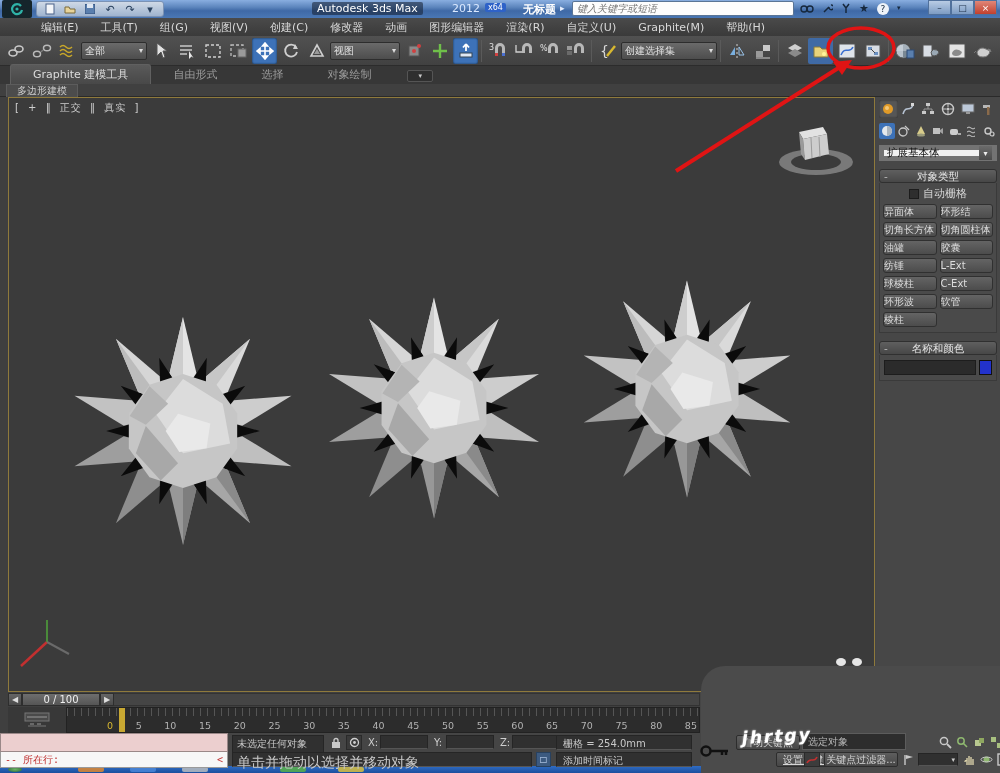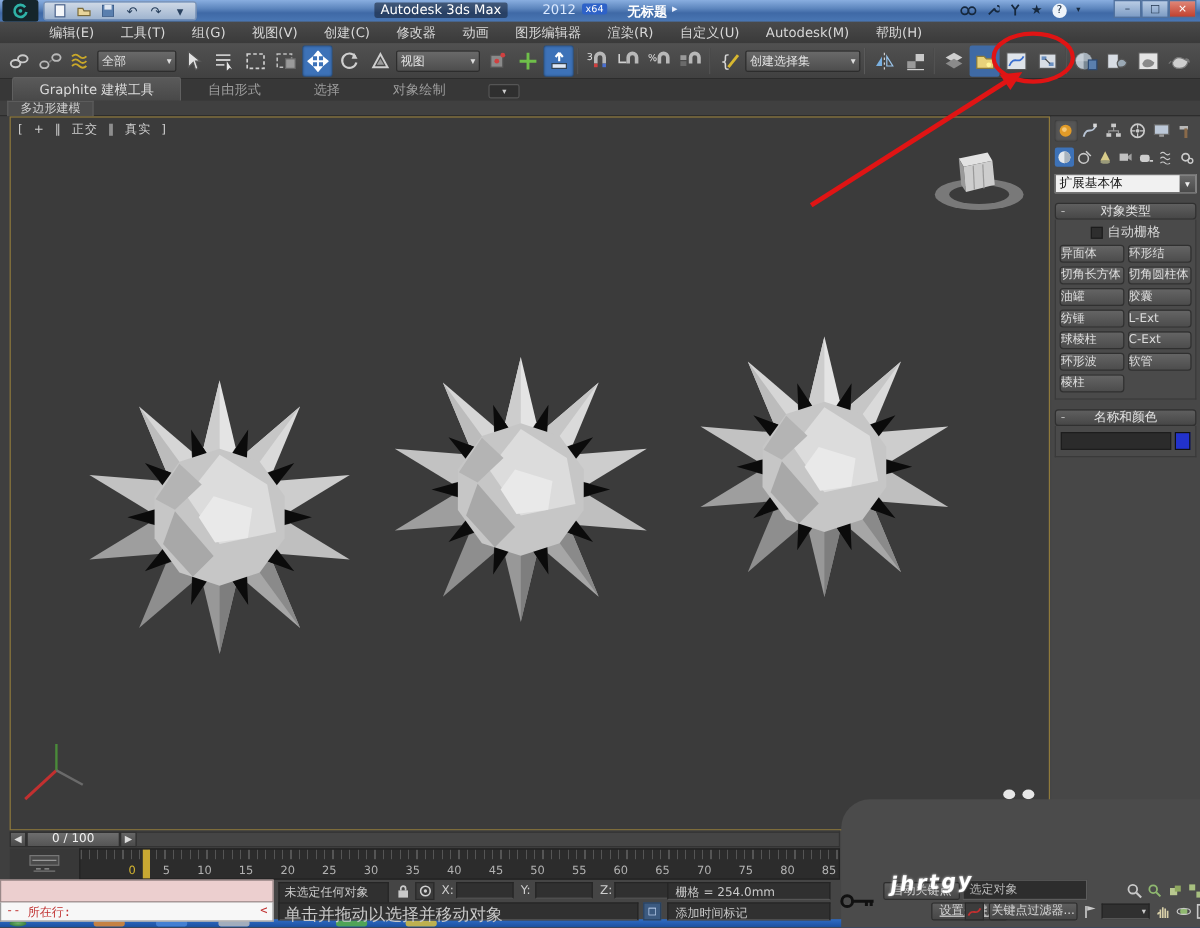--- a/index.html
+++ b/index.html
@@ -59,21 +59,21 @@
   #vp-scene { position:absolute; left:0; top:0; width:865px; height:593px; }
 
   
   #cmd-panel { left:876px; top:97px; width:124px; height:676px; background:#474747; z-index:2; padding:2px 3px 0 3px; }
   #cp-tabs { display:flex; gap:1px; height:20px; align-items:center; }
   .cp-tab { width:19px; height:18px; display:flex; align-items:center; justify-content:center; border-radius:2px; }
   .cp-tab.active { background:#565656; box-shadow:inset 0 0 2px #222; }
   #cp-cats { display:flex; gap:1px; height:20px; align-items:center; margin-top:2px; }
   .cp-cat { width:16px; height:16px; display:flex; align-items:center; justify-content:center; border-radius:2px; }
   .cp-cat.active { background:#3d72b8; }
-  #cp-dd { margin-top:4px; height:16px; background:#f1f1f1; border:1px solid #737373; display:flex; align-items:center; justify-content:space-between; color:#111; font-size:10.5px; padding-left:3px; }
+  #cp-dd { margin-top:4px; height:16px; background:#f1f1f1; border:5px solid #737373; display:flex; align-items:center; justify-content:space-between; color:#111; font-size:10.5px; padding-left:3px; }
   #cp-dd .dd-arrow { width:13px; height:14px; background:linear-gradient(#6b6b6b,#4a4a4a); color:#eee; font-size:8px; display:flex; align-items:center; justify-content:center; }
   .rollout { margin-top:8px; }
   .rollout-h { height:14px; background:linear-gradient(#5f5f5f,#474747); border:1px solid #303030; border-radius:3px; color:#e2e2e2; font-size:10.5px; text-align:center; line-height:13px; position:relative; }
   .rollout-h .minus { position:absolute; left:4px; top:0; color:#bbb; }
   .rollout-b { background:#4a4a4a; border:1px solid #3a3a3a; border-top:none; padding:3px 2px 5px 2px; }
   #autogrid-row { display:flex; align-items:center; gap:4px; justify-content:center; margin-bottom:3px; }
   #autogrid-box { width:10px; height:10px; background:#2e2e2e; border:1px solid #1c1c1c; }
   .obj-grid { display:grid; grid-template-columns:1fr 1fr; gap:3px 3px; padding:0 1px; }
   .pbtn { height:15px; background:linear-gradient(#646464,#4c4c4c); border:1px solid #303030; border-radius:3px; color:#dcdcdc; font-size:10px; line-height:14px; overflow:hidden; white-space:nowrap; }
   #name-row { display:flex; gap:3px; padding:2px 2px 0 2px; }
@@ -165,20 +165,23 @@
         </span>
       <span class="qat-btn">↶</span>
       <span class="qat-btn">↷</span>
       <span class="qat-btn">▾</span>
     </div>
     <span id="title-app" class="abs title-text">Autodesk 3ds Max</span>
     <span id="title-year" class="abs title-text">2012</span>
     <span id="title-arch" class="abs">x64</span>
     <span id="title-doc" class="abs title-text">无标题</span>
     <span id="title-expand" class="abs">▸</span>
+    <div id="search-wrap" class="abs">
+      <input id="search-input" placeholder="键入关键字或短语" style="">
+    </div>
     <div id="infocenter" class="abs">
       <svg width="14" height="10">
           <circle cx="4" cy="5" r="3" fill="none" stroke="#16283d" stroke-width="1.4"></circle>
           <circle cx="10" cy="5" r="3" fill="none" stroke="#16283d" stroke-width="1.4"></circle>
         </svg>
       <svg width="11" height="11">
           <path d="M2,9 L7,4 M7,4 a2.4,2.4 0 1 0 2,-2" fill="none" stroke="#16283d" stroke-width="1.5"></path>
         </svg>
       <svg width="10" height="11">
           <path d="M2,1 L5,5 L8,1 M5,5 L5,10" fill="none" stroke="#16283d" stroke-width="1.5"></path>
@@ -198,21 +201,21 @@
       <span class="menu-item">编辑(E)</span>
       <span class="menu-item">工具(T)</span>
       <span class="menu-item">组(G)</span>
       <span class="menu-item">视图(V)</span>
       <span class="menu-item">创建(C)</span>
       <span class="menu-item">修改器</span>
       <span class="menu-item">动画</span>
       <span class="menu-item">图形编辑器</span>
       <span class="menu-item">渲染(R)</span>
       <span class="menu-item">自定义(U)</span>
-      <span class="menu-item">Autodesk(M)</span>
+      <span class="menu-item">Graphite(M)</span>
       <span class="menu-item">帮助(H)</span>
     </div>
 
   <div id="toolbar" class="abs">
     <div class="tb">
         <svg width="20" height="16">
           <ellipse cx="7" cy="10" rx="4" ry="3" fill="none" stroke="#c9c9c9" stroke-width="1.6"></ellipse>
           <ellipse cx="13" cy="6" rx="4" ry="3" fill="none" stroke="#c9c9c9" stroke-width="1.6"></ellipse>
         </svg>
       </div>

